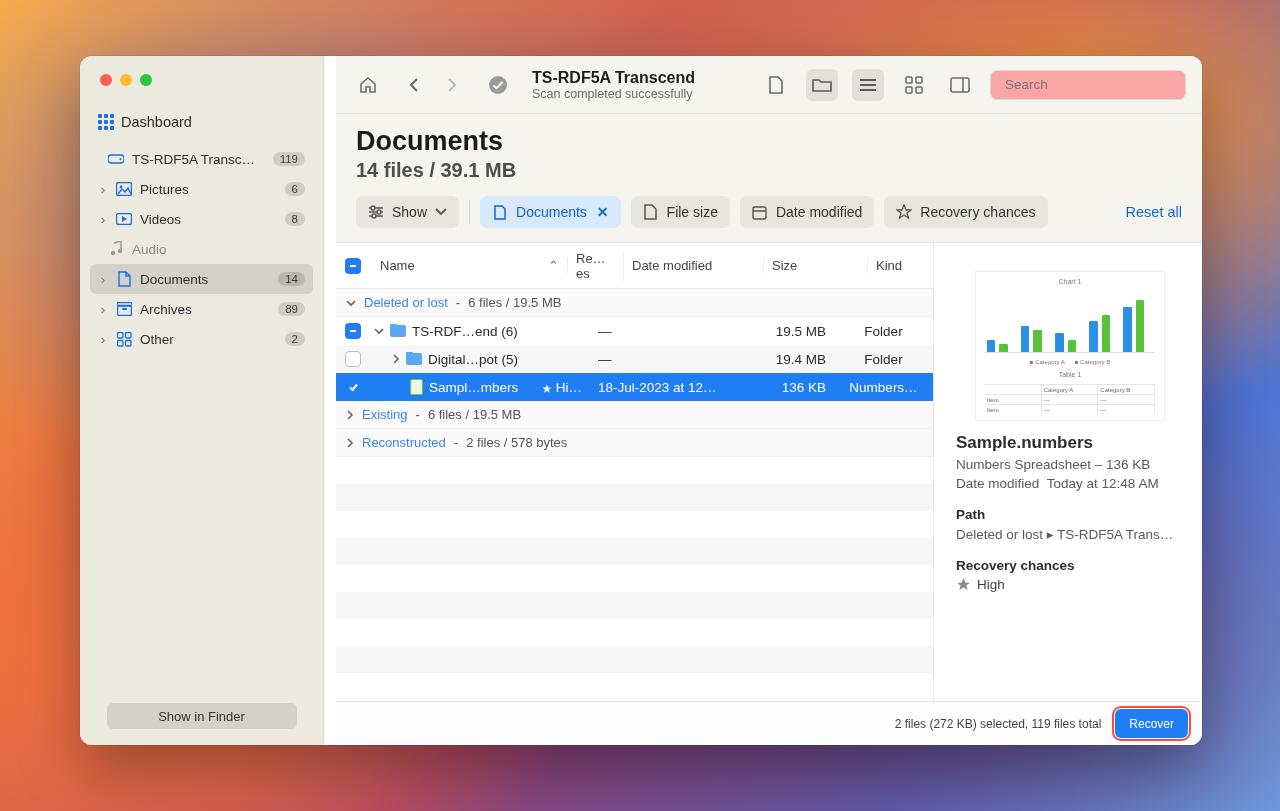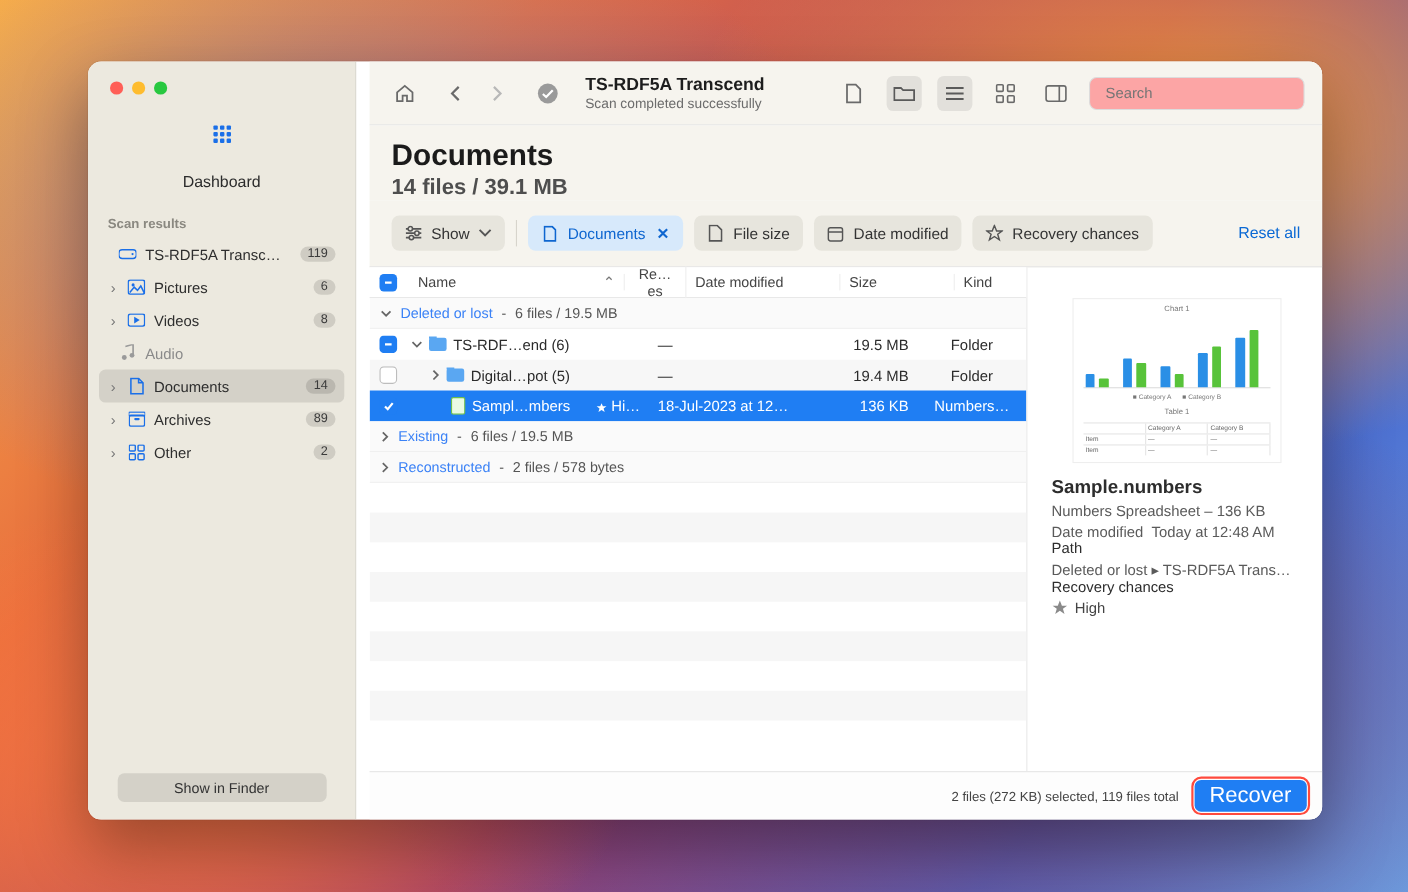--- a/index.html
+++ b/index.html
@@ -18,21 +18,21 @@
   .traffic { height: 48px; display:flex; align-items:center; gap:8px; padding-left:20px; }
   .tlight { width:12px; height:12px; border-radius:50%; }
   .red{background:#ff5f57;} .yellow{background:#febc2e;} .green{background:#28c840;}
   .side-section { padding: 0 10px; }
   .side-heading { font-size: 12px; color: #8a8880; padding: 8px 8px 6px; font-weight: 600; }
   .side-item { display:flex; align-items:center; height:30px; padding:0 8px; border-radius:6px; font-size:13.5px; color:#2e2e2e; gap:8px; cursor:default; position:relative; }
   .side-item.active { background: rgba(0,0,0,0.10); }
   .side-item .chev { width:10px; text-align:center; color:#777; }
   .side-item .badge { margin-left:auto; background: rgba(0,0,0,0.12); color:#3b3b3b; font-size: 11.5px; padding:1px 7px; border-radius:9px; min-width:18px; text-align:center;}
   .side-item .ic { width:16px; height:16px; display:flex; align-items:center; justify-content:center; }
-  .dashboard-row { display:flex; align-items:center; gap:28px; padding:10px 18px 14px; font-size:14.5px; color:#2b2b2b; font-weight:500;flex-direction:column; }
+  .dashboard-row { display:flex; align-items:center; gap:7px; padding:10px 18px 14px; font-size:14.5px; color:#2b2b2b; font-weight:500; }
   .dash-icon { width:16px;height:16px; display:grid; grid-template-columns:repeat(3,4px); grid-template-rows:repeat(3,4px); gap:2px; }
   .dash-icon span{ background:#1a6fe8; border-radius:1px; }
   .side-footer { margin-top:auto; padding:16px; display:flex; justify-content:center; }
   .finder-btn { width: 190px; height:26px; background: rgba(0,0,0,0.10); border:none; border-radius:6px; font-size:13px; color:#333; }
 
   
   .main { flex:1; display:flex; flex-direction:column; background:#fff;padding-left:12px; }
   .toolbar { height:58px; display:flex; align-items:center; padding:0 16px; gap:14px; border-bottom:1px solid #e6e6e6; background:#f6f4ee; }
   .tb-ic { width:32px; height:32px; border-radius:6px; display:flex; align-items:center; justify-content:center; color:#555; }
   .tb-ic.sel { background: rgba(0,0,0,0.08); }
@@ -49,24 +49,24 @@
   .filters { display:flex; align-items:center; gap:10px; padding:14px 20px; background:#f6f4ee; border-bottom:1px solid #e5e5e5;}
   .chip { height:32px; padding:0 12px; border-radius:7px; background:#e7e5dd; display:flex; align-items:center; gap:8px; font-size:14px; color:#333; border:none; }
   .chip.blue { background:#d7e9fb; color:#0e66d0; }
   .chip .x { color:#0e66d0; font-weight:700; margin-left:2px; }
   .chip .ic { width:16px; height:16px; display:flex; align-items:center; justify-content:center; }
   .divider-v { width:1px; height:24px; background:#d7d4cc; }
   .reset { margin-left:auto; color:#0b69d4; font-size:14.5px; background:none; border:none; }
 
   .content { flex:1; display:flex; min-height:0; }
   .table-wrap { width: 598px; display:flex; flex-direction:column; border-right:1px solid #e8e8e8; }
-  .thead { display:flex; align-items:center; height:28px; font-size:13px; color:#444; border-bottom:1px solid #e8e8e8; background:#fff;}
+  .thead { display:flex; align-items:center; height:46px; font-size:13px; color:#444; border-bottom:1px solid #e8e8e8; background:#fff;}
   .th { padding:0 8px; border-right:1px solid #eee; display:flex; align-items:center; gap:6px; }
   .th.name{ flex:0 0 198px; padding-left:10px;}
-  .th.rec{ flex:0 0 56px;text-align:center; }
+  .th.rec{ flex:0 0 56px; }
   .th.date{ flex:0 0 140px;}
   .th.size{ flex:0 0 104px; }
   .th.kind{ flex:1; border-right:none;}
   .th .caret { color:#777; }
   .ck { width:16px; height:16px; border-radius:4px; display:inline-flex; align-items:center; justify-content:center; }
   .ck.minus { background:#1f7ef3; color:#fff; }
   .ck.empty { border:1.5px solid #bdbdbd; background:#fff; }
   .ck.chk { background:#1f7ef3; color:#fff; }
 
   .rows { flex:1; overflow:auto; }
@@ -94,28 +94,28 @@
   .mini-title{ font-size:7px; color:#777; }
   .mini-chart{ width:170px; height:70px; display:flex; align-items:flex-end; gap:4px; padding:0 2px; border-bottom:1px solid #ddd;}
   .mini-chart .bar{ width:10px; border-radius:1px 1px 0 0; }
   .blueb{ background:#2a8fe6;} .greenb{ background:#58c33a;}
   .mini-legend{ font-size:6px; color:#777; display:flex; gap:10px; }
   .mini-table{ width:170px; font-size:6px; color:#666; }
   .mini-table .mrow{ display:flex; border-top:1px solid #e5e5e5; }
   .mini-table .mcell{ flex:1; padding:1.5px 2px; border-right:1px solid #e5e5e5;}
   .insp-title{ font-size:17px; font-weight:700; margin-top:6px;}
   .insp-line{ color:#5a5a5a; margin-top:4px; }
-  .insp-h{ font-weight:400; }
+  .insp-h{ font-weight:700; margin-top:16px; }
   .insp-path{ color:#5a5a5a; margin-top:4px; }
   .insp-rc { display:flex; align-items:center; gap:6px; margin-top:4px; color:#444;}
 
   
   .footer { height:44px; border-top:1px solid #e6e6e6; display:flex; align-items:center; justify-content:flex-end; gap:14px; padding:0 14px; background:#fdfdfd;}
   .footer-txt{ font-size:12px; color:#444; }
-  .recover-btn{ height:29px; padding:0 14px; border-radius:6px; background:#1f7ef3; color:#fff; border:none; font-size:20px; outline:2px solid #ff4a3d; outline-offset:1px; }
+  .recover-btn{ height:29px; padding:0 14px; border-radius:6px; background:#1f7ef3; color:#fff; border:none; font-size:12px; outline:2px solid #ff4a3d; outline-offset:1px; }
 
   svg { display:block; }
 </style>
 </head>
 <body>
 <div class="wallpaper"></div>
 
 <div class="window">
 
   <aside class="sidebar">
@@ -132,21 +132,20 @@
           <span></span>
           <span></span>
           <span></span>
           <span></span>
           <span></span>
           <span></span>
         </span>
       <span>Dashboard</span>
     </div>
     <div class="side-section">
-      <div class="side-heading">Scan results</div>
 
       <div class="side-item" style="padding-left:18px;">
         <span class="ic">
             <svg width="16" height="12" viewBox="0 0 16 12">
               <rect x="0" y="2" width="16" height="8" rx="3" fill="none" stroke="#1a6fe8" stroke-width="1.5"></rect>
               <circle cx="12.5" cy="6" r="1" fill="#1a6fe8"></circle>
             </svg>
           </span>
         <span>TS-RDF5A Transc…</span>
         <span class="badge">119</span>

